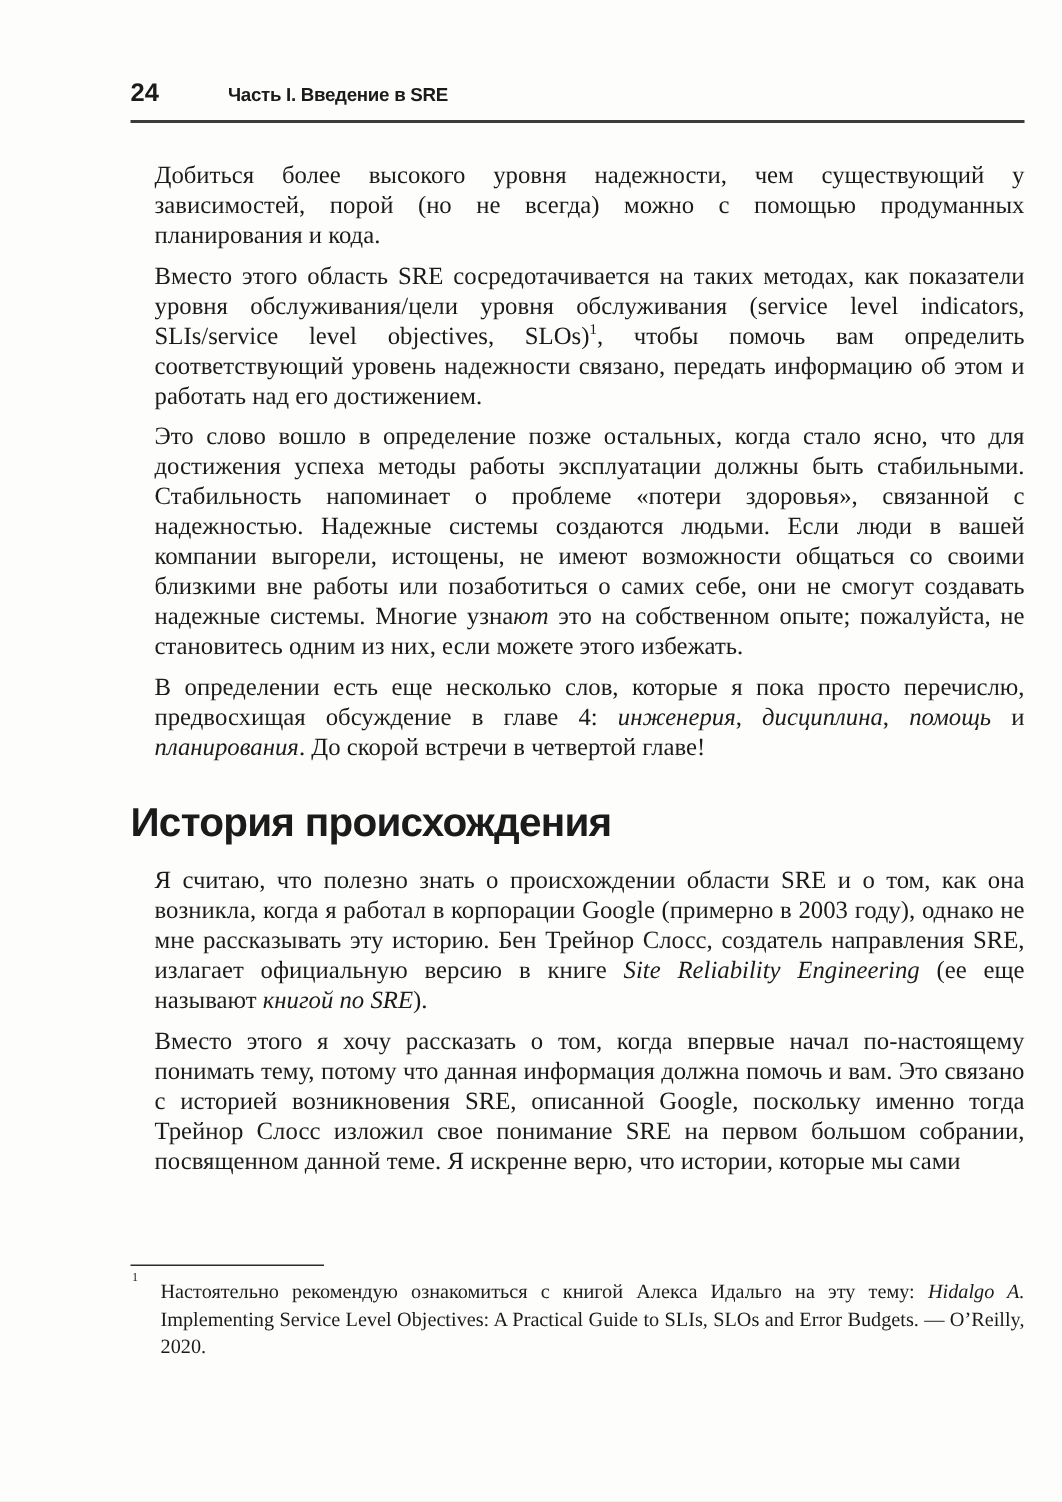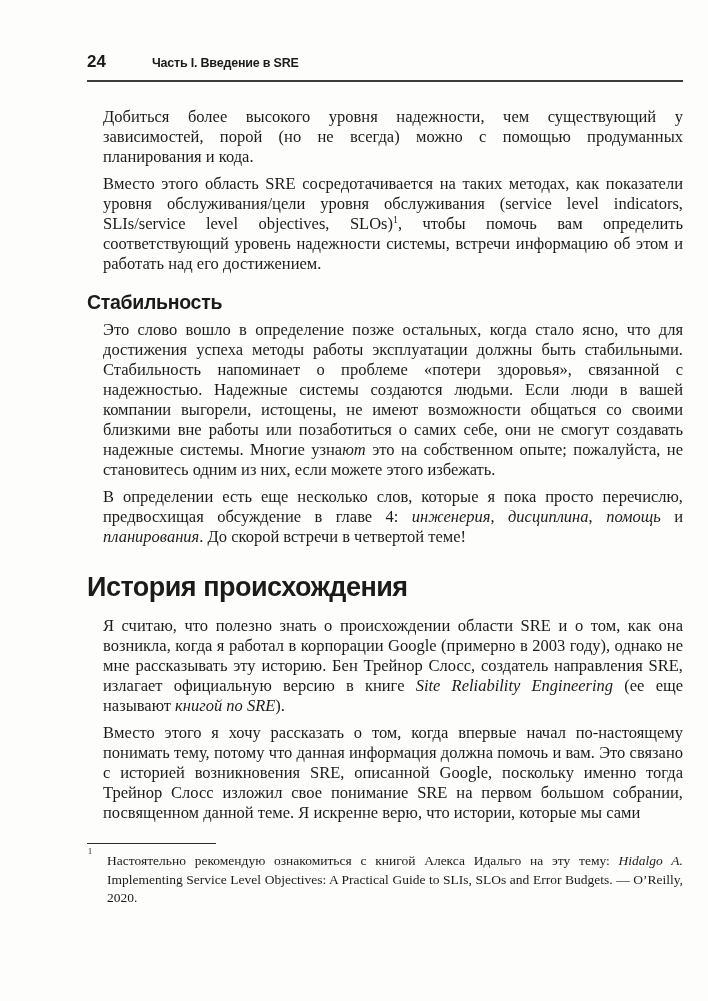--- a/index.html
+++ b/index.html
@@ -93,26 +93,25 @@
 <div class="page">
   <div class="inner">
 
     <header class="pagehead">
       <span class="pagenum">24</span>
       <span class="sectitle">Часть I. Введение в SRE</span>
     </header>
 
     <main>
       <p class="body"><span>Добиться более высокого уровня надежности, чем существующий у зависимостей, порой (но не всегда) можно с помощью продуманных планирования и кода.</span></p>
-      <p class="body"><span>Вместо этого область SRE сосредотачивается на таких методах, как показатели уровня обслуживания/цели уровня обслуживания (service level indicators, SLIs/service level objectives, SLOs)</span><sup>1</sup><span>, чтобы помочь вам определить соответствующий уровень надежности системы, встречи информацию об этом и работать над его достижением.</span></p>
+      <p class="body"><span>Вместо этого область SRE сосредотачивается на таких методах, как показатели уровня обслуживания/цели уровня обслуживания (service level indicators, SLIs/service level objectives, SLOs)</span><sup>1</sup><span>, чтобы помочь вам определить соответствующий уровень надежности связано, передать информацию об этом и работать над его достижением.</span></p>
 
-      <h2 class="sub">Стабильность</h2>
       <p class="body"><span>Это слово вошло в определение позже остальных, когда стало ясно, что для достижения успеха методы работы эксплуатации должны быть стабильными. Стабильность напоминает о проблеме «потери здоровья», связанной с надежностью. Надежные системы создаются людьми. Если люди в вашей компании выгорели, истощены, не имеют возможности общаться со своими близкими вне работы или позаботиться о самих себе, они не смогут создавать надежные системы. Многие узна</span><i>ют</i><span> это на собственном опыте; пожалуйста, не становитесь одним из них, если можете этого избежать.</span></p>
 
-      <p class="body"><span>В определении есть еще несколько слов, которые я пока просто перечислю, предвосхищая обсуждение в главе 4: </span><i>инженерия</i><span>, </span><i>дисциплина</i><span>, </span><i>помощь</i><span> и </span><i>планирования</i><span>. До скорой встречи в четвертой теме!</span></p>
+      <p class="body"><span>В определении есть еще несколько слов, которые я пока просто перечислю, предвосхищая обсуждение в главе 4: </span><i>инженерия</i><span>, </span><i>дисциплина</i><span>, </span><i>помощь</i><span> и </span><i>планирования</i><span>. До скорой встречи в четвертой главе!</span></p>
 
       <h1 class="section">История происхождения</h1>
       <p class="body"><span>Я считаю, что полезно знать о происхождении области SRE и о том, как она возникла, когда я работал в корпорации Google (примерно в 2003 году), однако не мне рассказывать эту историю. Бен Трейнор Слосс, создатель направления SRE, излагает официальную версию в книге </span><i>Site Reliability Engineering</i><span> (ее еще называют </span><i>книгой по SRE</i><span>).</span></p>
       <p class="body"><span>Вместо этого я хочу рассказать о том, когда впервые начал по-настоящему понимать тему, потому что данная информация должна помочь и вам. Это связано с историей возникновения SRE, описанной Google, поскольку именно тогда Трейнор Слосс изложил свое понимание SRE на первом большом собрании, посвященном данной теме. Я искренне верю, что истории, которые мы сами</span></p>
     </main>
   </div>
 
   <div class="footnotes">
     <div class="fnrule"></div>
     <div class="fn">

